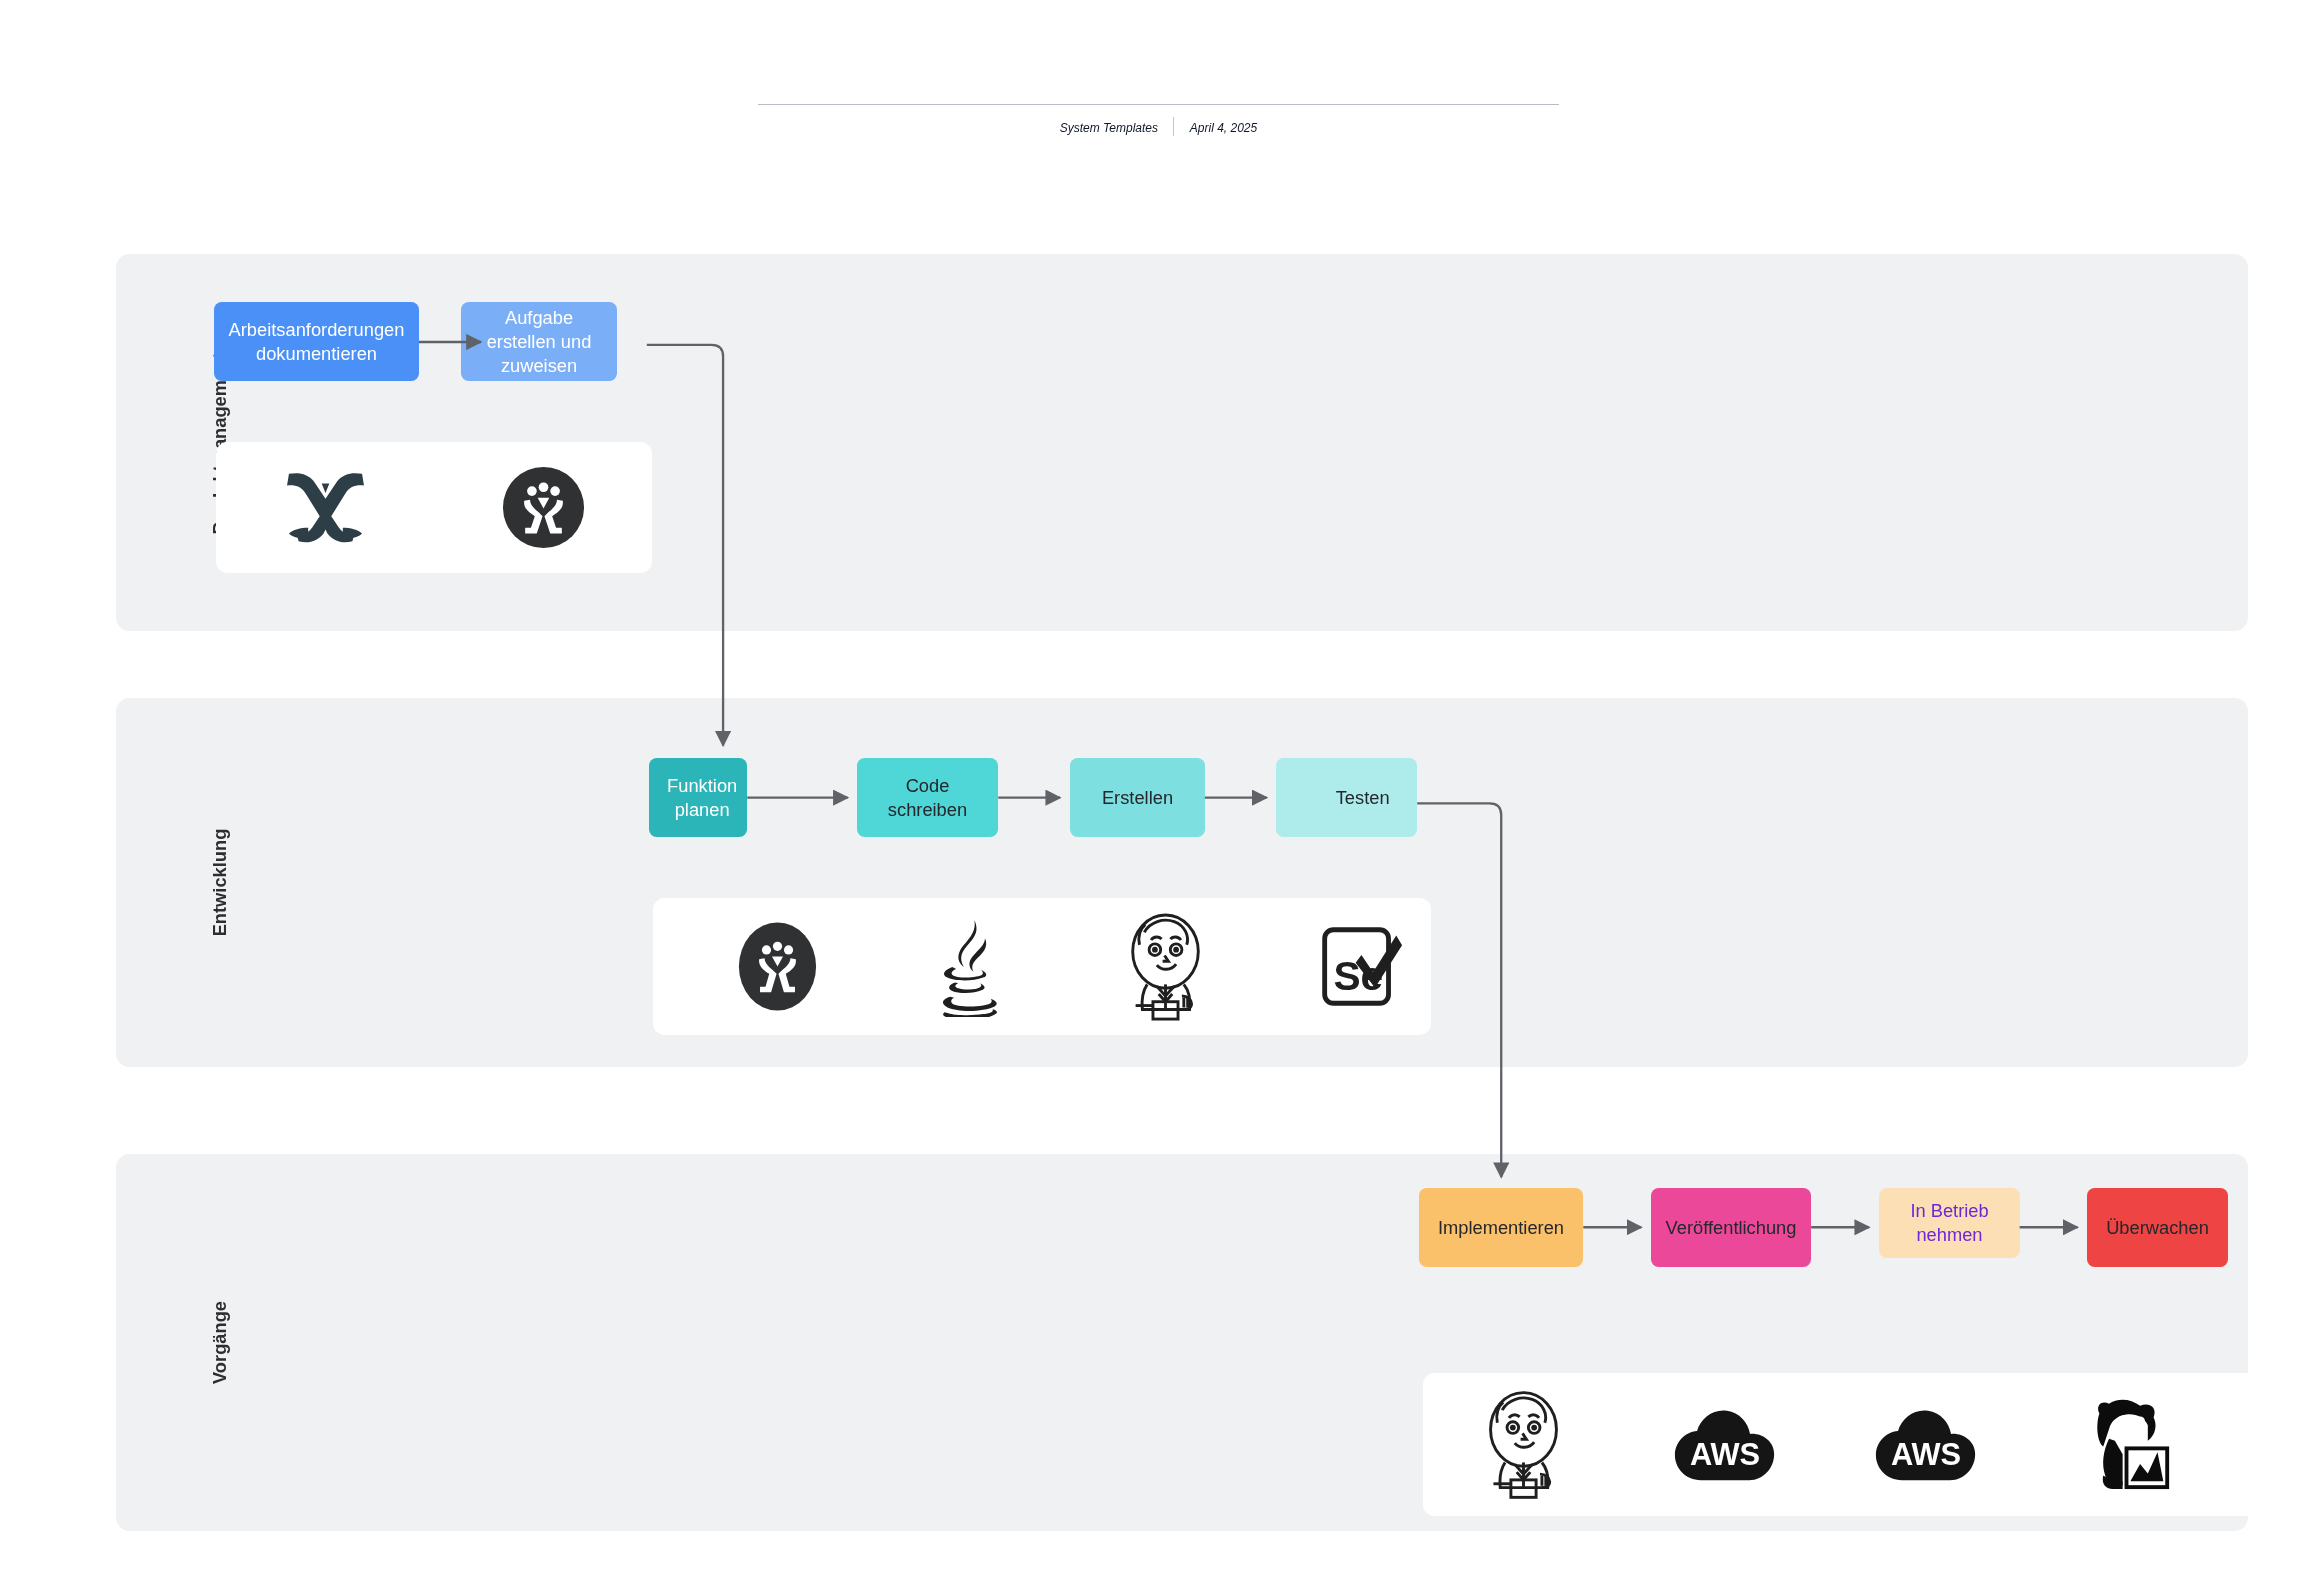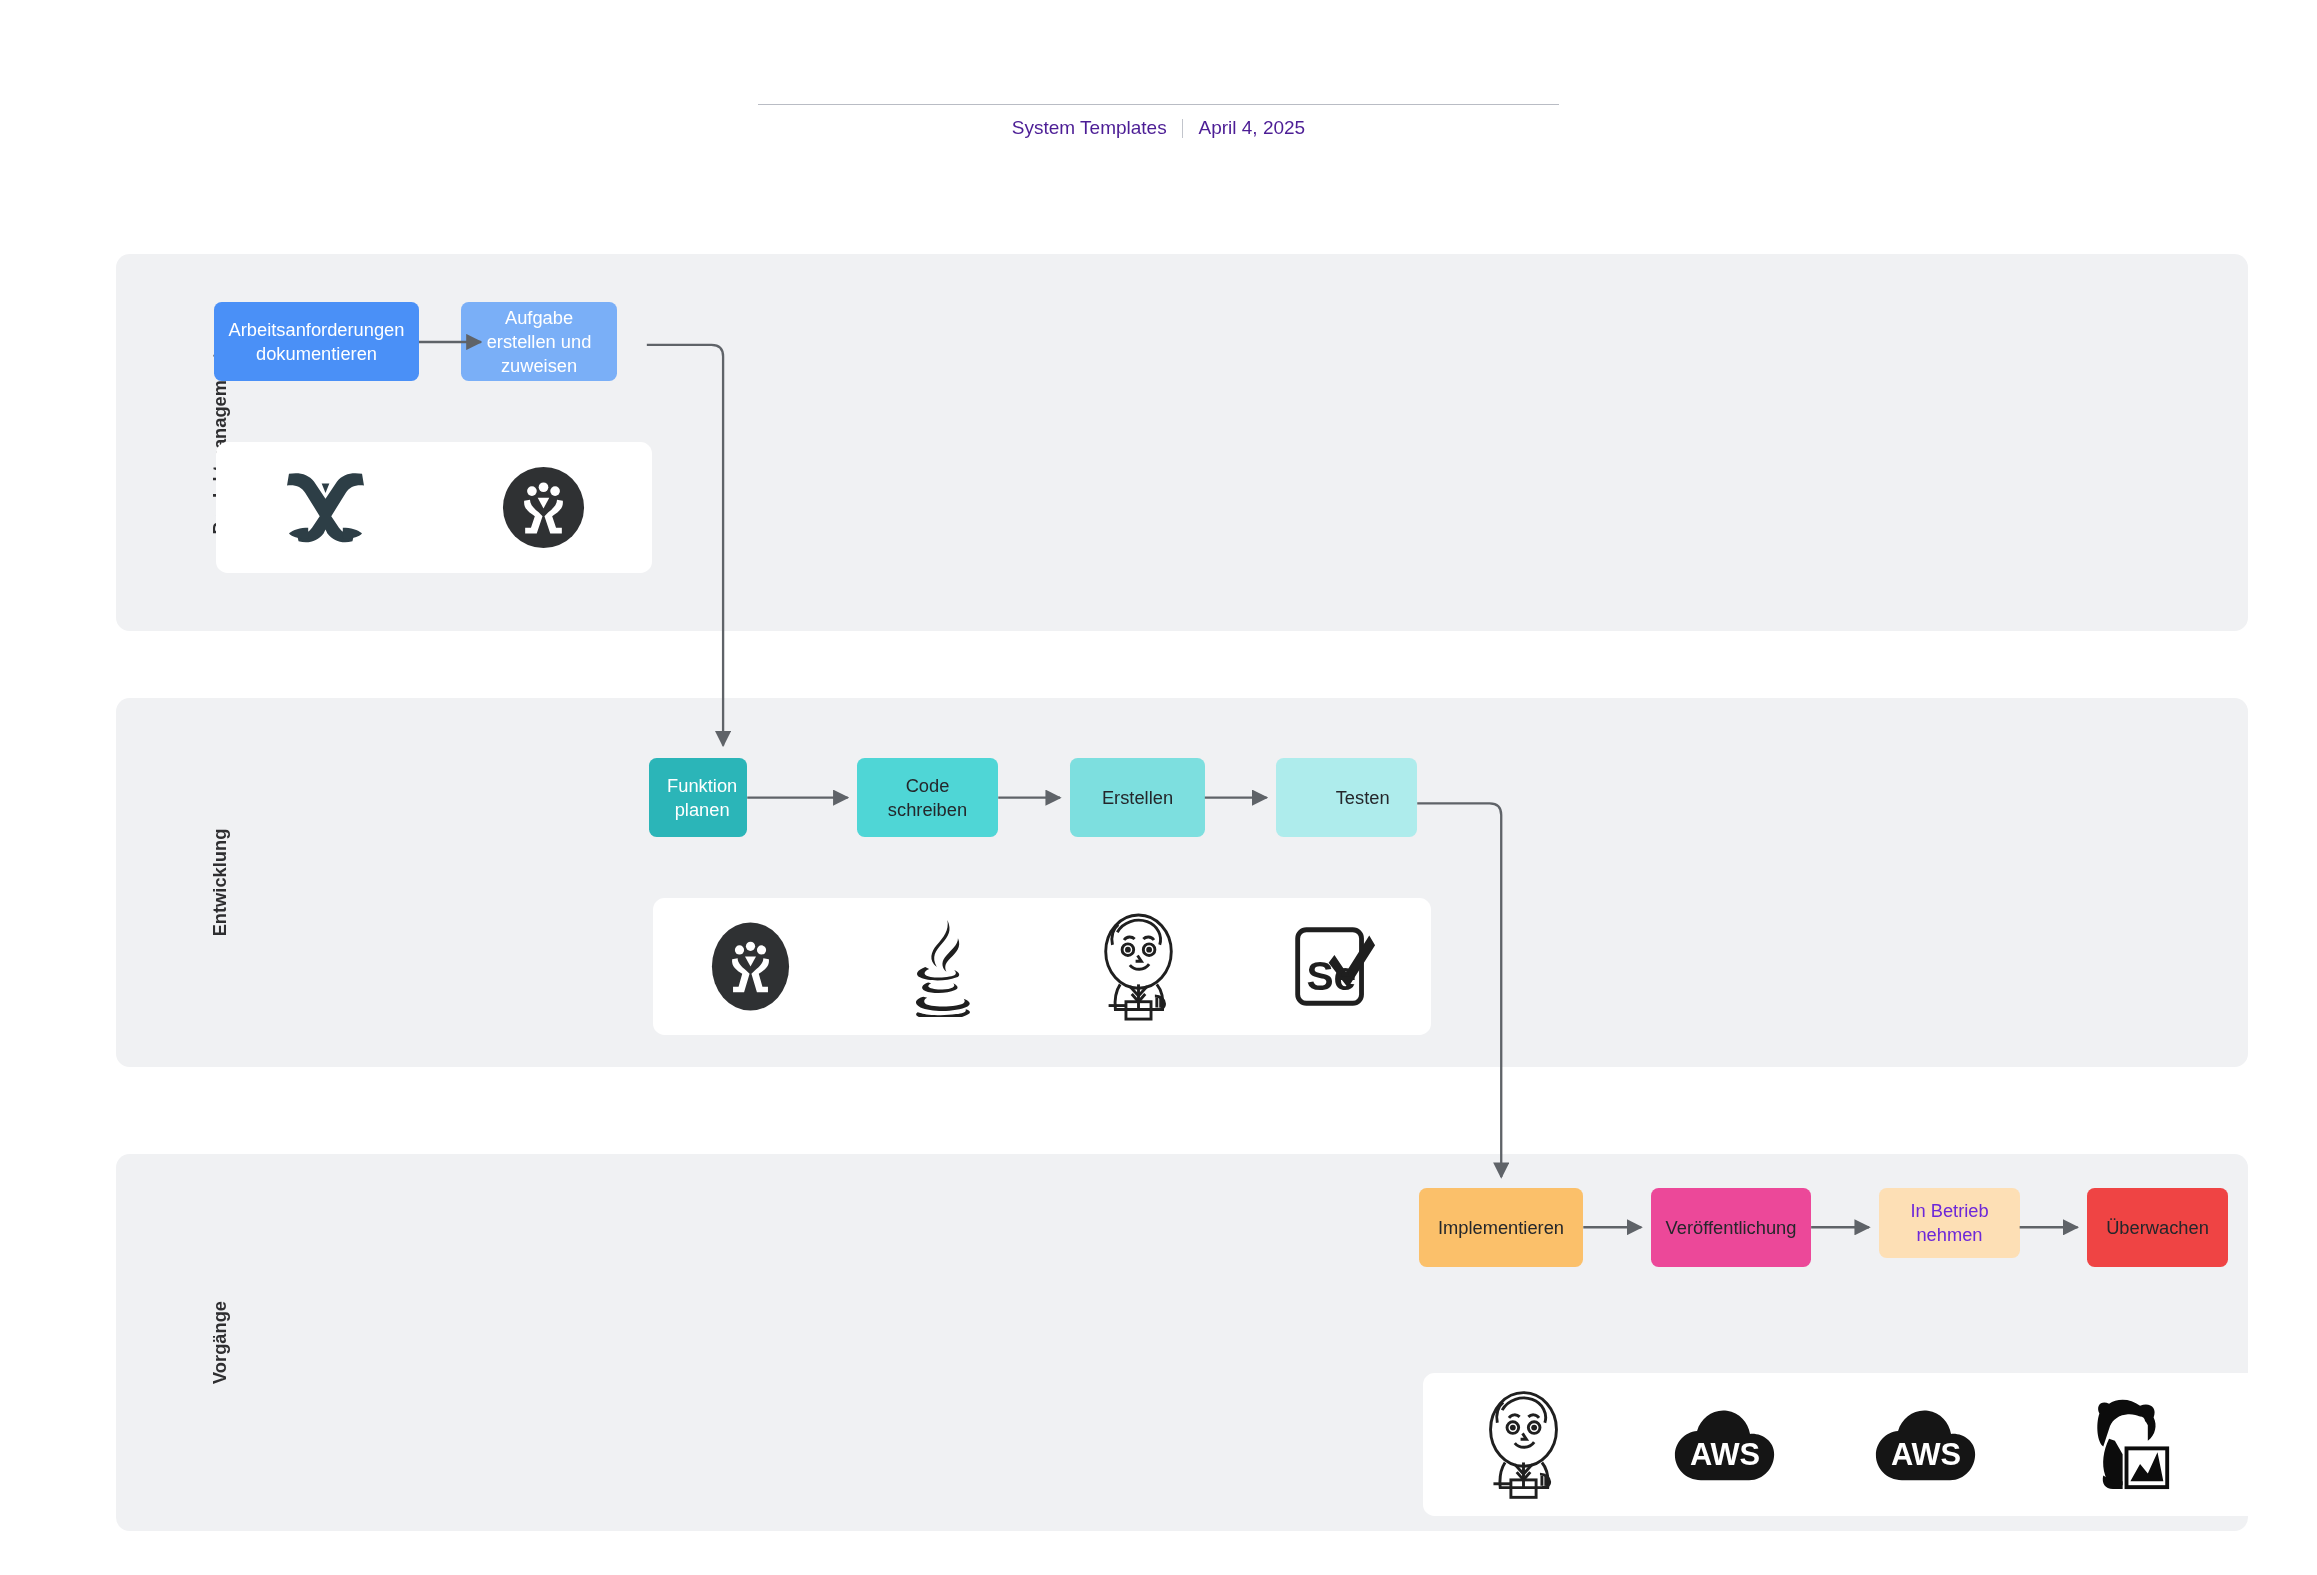--- a/index.html
+++ b/index.html
@@ -14,21 +14,21 @@
   
   .header { position: absolute; left: 0; top: 93px; width: 2317px; text-align: center; }
   .header-title {
     font-size: 32px; font-weight: bold; color: #a9adb6; letter-spacing: 0.2px;
     line-height: 39px;
   }
   .header-rule {
     width: 801px; height: 1.9px; background: #b9bcc4; margin: 10.6px auto 0;
   }
   .header-sub {
-    margin-top: 11.6px; font-size: 19px; color: #4c1d95; line-height: 21px;
+    margin-top: 11.6px; font-size: 12px; color: #0f172a; line-height: 21px; font-style: italic;
   }
   .header-sub .sep {
     display: inline-block; width: 1px; height: 19.3px; background: #c2c5cc;
     vertical-align: -3.9px; margin: 0 15.4px;
   }
 
   
   .lane {
     position: absolute; background: #f0f1f3; border-radius: 13.5px;
   }
@@ -109,21 +109,21 @@
   </div>
 
   <div class="lane" style="left:116px; top:698px; width:2132px; height:369px;"></div>
   <div class="lane-label" style="left:99px; top:872px; width:241px; height:21px;">Entwicklung</div>
 
   <div class="node" style="left:649px; top:758px; width:98px; height:79px; background:#2bb5b8; color:#ffffff;padding-left:16px;">Funktion planen</div>
   <div class="node" style="left:857px; top:758px; width:141px; height:79px; background:#4fd6d6; color:#24272b;">Code schreiben</div>
   <div class="node" style="left:1070px; top:758px; width:135px; height:79px; background:#7ddfdf; color:#24272b;">Erstellen</div>
   <div class="node" style="left:1276px; top:758px; width:141px; height:79px; background:#aeecec; color:#24272b;padding-left:40px;">Testen</div>
 
-  <div class="icon-card" style="left:653px; top:898px; width:778px; height:137px;">
+  <div class="icon-card" style="left:653px; top:898px; width:778px; height:137px;padding-left:27px;">
     <div class="icon-slot" style="width:194px;">
       <svg width="79" height="93" viewBox="0 0 86 100" aria-hidden="true">
         <ellipse cx="43" cy="50" rx="42" ry="48" fill="#2f3133"></ellipse>
         <g fill="#ffffff">
           <circle cx="31" cy="32" r="5"></circle>
           <circle cx="43" cy="28" r="5"></circle>
           <circle cx="55" cy="32" r="5"></circle>
           <path d="M23 42 C22 50 28 54 34 58 L30 72 L24 72 L24 78 L36 78 L42 58 L38 54 C33 50 29 46 29 41 Z"></path>
           <path d="M63 42 C64 50 58 54 52 58 L56 72 L62 72 L62 78 L50 78 L44 58 L48 54 C53 50 57 46 57 41 Z"></path>
           <path d="M37 39 L49 39 L43 50 Z"></path>

